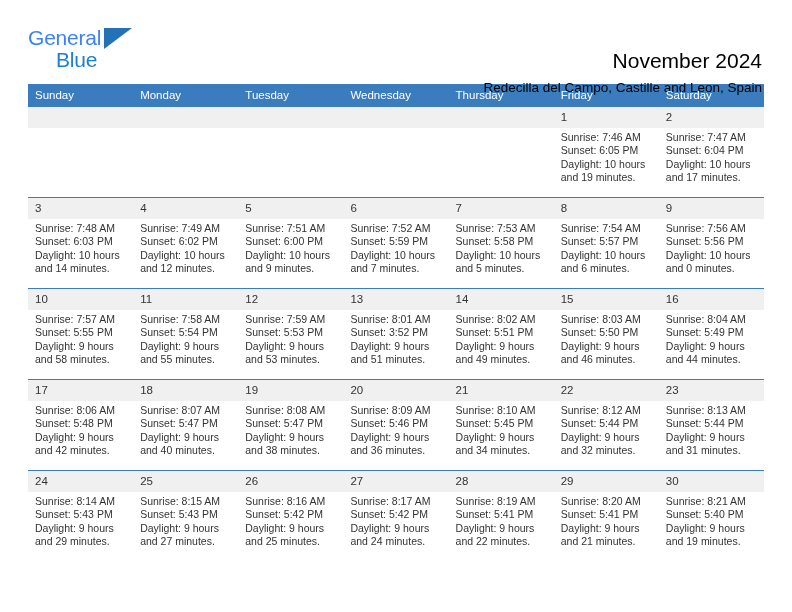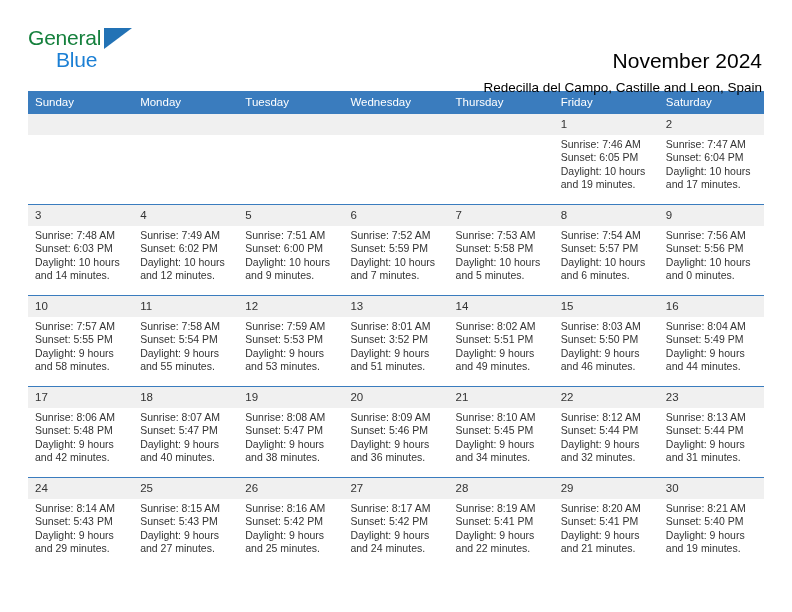--- a/index.html
+++ b/index.html
@@ -37,21 +37,21 @@
     width: 118px;
     height: 48px;
     user-select: none;
   }
   .logo-general {
     position: absolute;
     left: 0;
     top: 0;
     font-size: 21px;
     letter-spacing: -0.2px;
-    color: #15803d;
+    color: #3b82f6;
     line-height: 24px;
   }
   .logo-blue {
     position: absolute;
     left: 28px;
     top: 22px;
     font-size: 21px;
     letter-spacing: -0.2px;
     color: #1b7fd4;
     line-height: 24px;
@@ -81,21 +81,21 @@
     margin-top: 3px;
     font-size: 13.5px;
     color: #000000;
     line-height: 17px;
     white-space: nowrap;
   }
 
   
   .calendar {
     width: 736px;
-    margin-top: 17px;
+    margin-top: 10px;
     border-collapse: collapse;
     table-layout: fixed;
   }
   .calendar col { width: 105.14px; }
 
   thead th {
     background: #3a7cbe;
     color: #ffffff;
     font-size: 11.5px;
     font-weight: normal;

